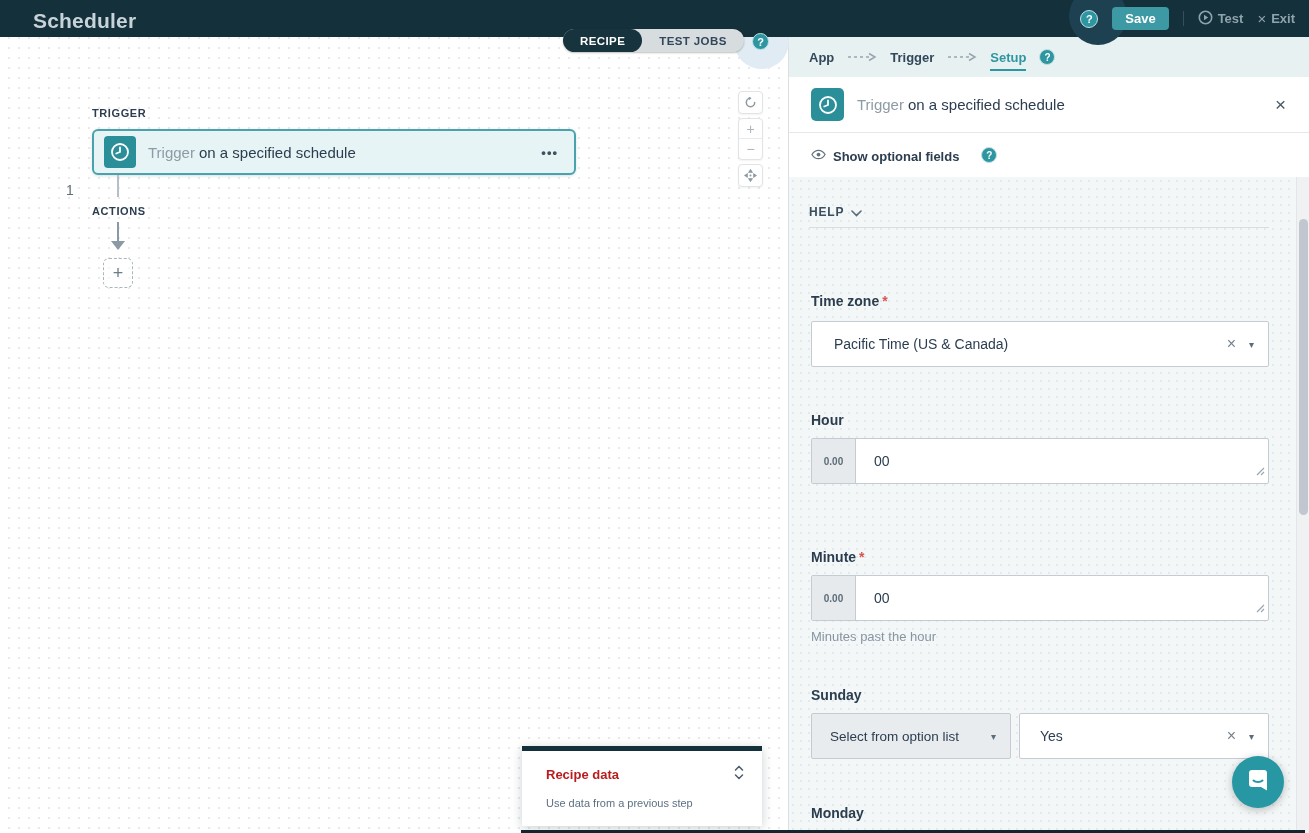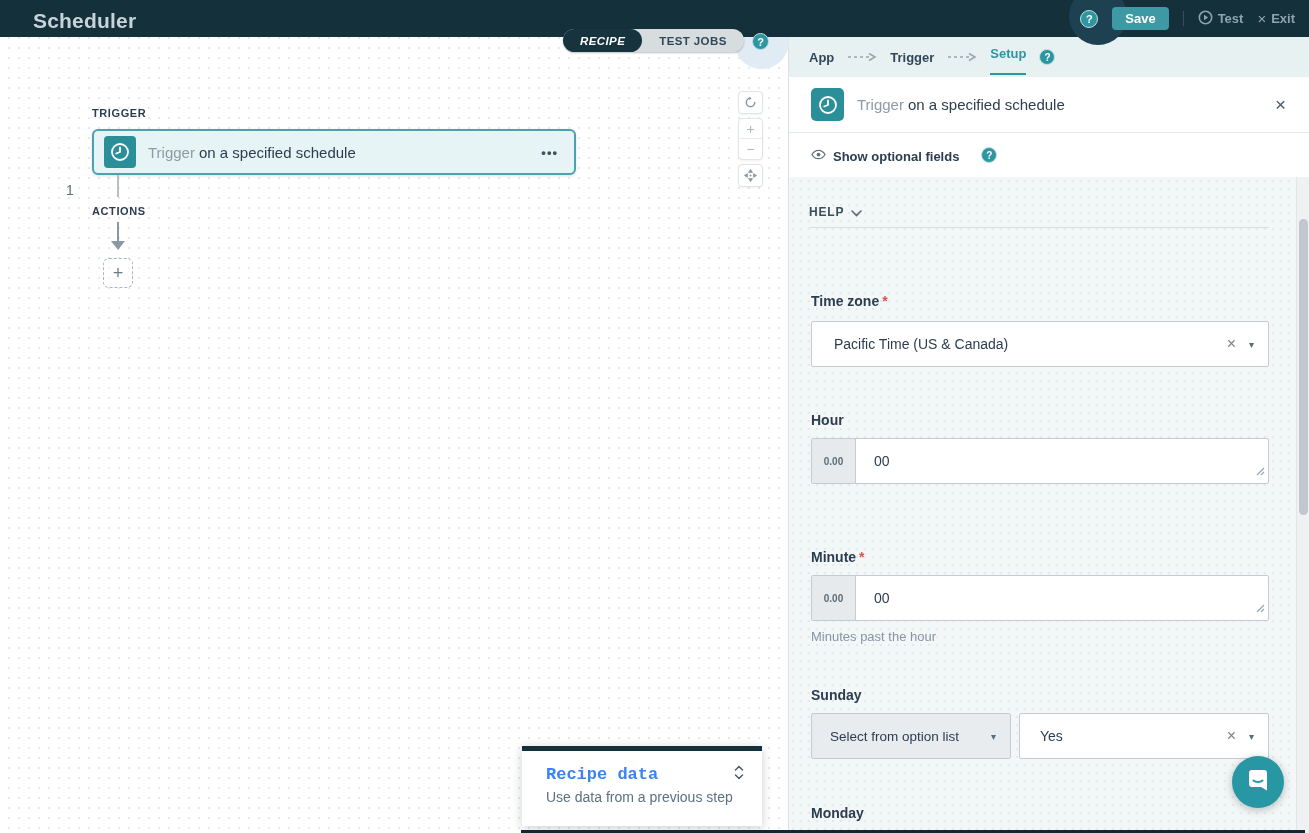--- a/index.html
+++ b/index.html
@@ -28,21 +28,21 @@
               font-weight:700; cursor:pointer; }
   
   .toggle-halo { position:absolute; left:734px; top:14px; width:55px; height:55px;
                  border-radius:50%; background:#e1ebf3; z-index:40; }
   .toggle { position:absolute; left:563px; top:29px; height:23px; background:#d7dcdf;
             border-radius:12px; display:flex; align-items:center; z-index:60;
             box-shadow:0 1px 2px rgba(0,0,0,.25); }
   .toggle .seg { font-size:11.5px; font-weight:700; letter-spacing:.4px; padding:0 17px;
                  height:23px; display:flex; align-items:center; border-radius:12px;
                  color:#33475a; cursor:pointer; }
-  .toggle .seg.active { background:#17333e; color:#fff;font-style:italic; }
+  .toggle .seg.active { background:#17333e; color:#fff; }
   .toggle-q { position:absolute; left:752px; top:33px; z-index:61; }
   
   .canvas { position:absolute; left:0; top:37px; width:788px; height:796px;
             background:#fff;
             background-image:radial-gradient(#e9e9ec 1.1px, transparent 1.2px);
             background-size:10px 10px; background-position:4px 6px; }
   .sec-label { position:absolute; font-size:11px; font-weight:700; letter-spacing:.6px;
                color:#2b3d4f; }
   .step-num { position:absolute; left:60px; top:145px; width:20px; text-align:center;
               font-size:14px; color:#5f7078; }
@@ -77,21 +77,21 @@
   .zc-pm .half { height:21px; width:100%; display:flex; align-items:center;
                  justify-content:center; color:#a9b4bd; font-size:14px; cursor:pointer; }
   .zc-pm .half:first-child { border-bottom:1px solid #e7ebee; }
   .zc-fit { top:127px; height:23px; justify-content:center; cursor:pointer; }
   
   .panel { position:absolute; left:788px; top:37px; width:424px; height:796px;
            background:#bef264; border-left:1px solid #d9dfe2; z-index:10; }
   .crumbs { position:absolute; left:0; top:0; width:521px; height:40px; background:#e8f1f2;
             display:flex; align-items:center; padding-left:20px; gap:13px; }
   .crumb { font-size:13px; font-weight:700; color:#33475a; cursor:pointer; }
-  .crumb.active { color:#2e96a1; padding-bottom:12px; border-bottom:2px solid #2e96a1;
+  .crumb.active { color:#2e96a1; padding-bottom:4px; border-bottom:2px solid #2e96a1;
                   margin-bottom:-6px; }
   .ptitle-row { position:absolute; left:0; top:40px; width:521px; height:56px; background:#fff;
                 display:flex; align-items:center; border-bottom:1px solid #e3e8ea; }
   .ptitle-icon { width:33px; height:33px; border-radius:5px; background:#2a8f99; margin-left:22px;
                  display:flex; align-items:center; justify-content:center; }
   .ptitle-text { margin-left:13px; font-size:15px; color:#2b3d4f; }
   .pclose { margin-left:auto; margin-right:24px; font-size:19px; color:#4a5a68; cursor:pointer;
             line-height:1; }
   .optional-row { position:absolute; left:0; top:96px; width:521px; height:44px; background:#fff;
                   display:flex; align-items:center; padding-left:22px; gap:8px; }
@@ -133,23 +133,23 @@
                 background:#eff1f2; border-left:1px solid #e3e6e9; }
   .sbar-thumb { position:absolute; left:2px; top:42px; width:9px; height:296px;
                 background:#c1c7cf; border-radius:5px; cursor:pointer; }
   
   .dock-edge { position:absolute; left:521px; top:830px; width:784px; height:3px;
                background:#15262e; z-index:20; }
   .recipe-data { position:absolute; left:522px; top:746px; width:240px; height:80px;
                  background:#fff; border-top:5px solid #14303b; z-index:30;
                  box-shadow:0 2px 10px rgba(20,40,50,.22); }
   .rd-title-row { display:flex; align-items:center; margin:14px 18px 0 24px; }
-  .rd-title { font-size:17px; font-weight:700; color:#3b82f6;font-family:Liberation Mono, monospace; }
+  .rd-title { font-size:13px; font-weight:700; color:#b91c1c; }
   .rd-sort { margin-left:auto; cursor:pointer; }
-  .rd-sub { margin:5px 0 0 24px; font-size:14px; color:#5c7080; }
+  .rd-sub { margin:13px 0 0 24px; font-size:11px; color:#5c7080; }
   .intercom { position:absolute; left:1232px; top:756px; width:52px; height:52px;
               border-radius:50%; background:#2797a4; z-index:40; display:flex;
               align-items:center; justify-content:center; cursor:pointer;
               box-shadow:0 2px 8px rgba(0,0,0,.25); }
 </style>
 </head>
 <body>
 
 <div id="app">
 

